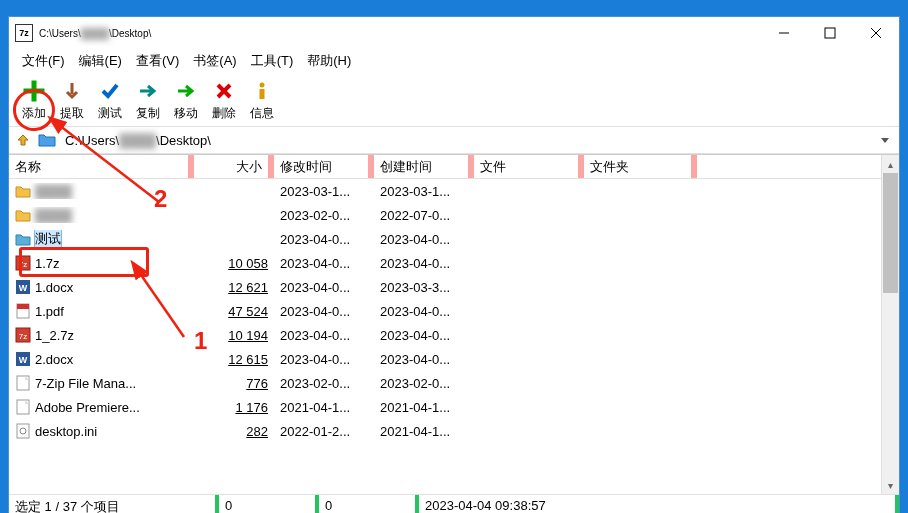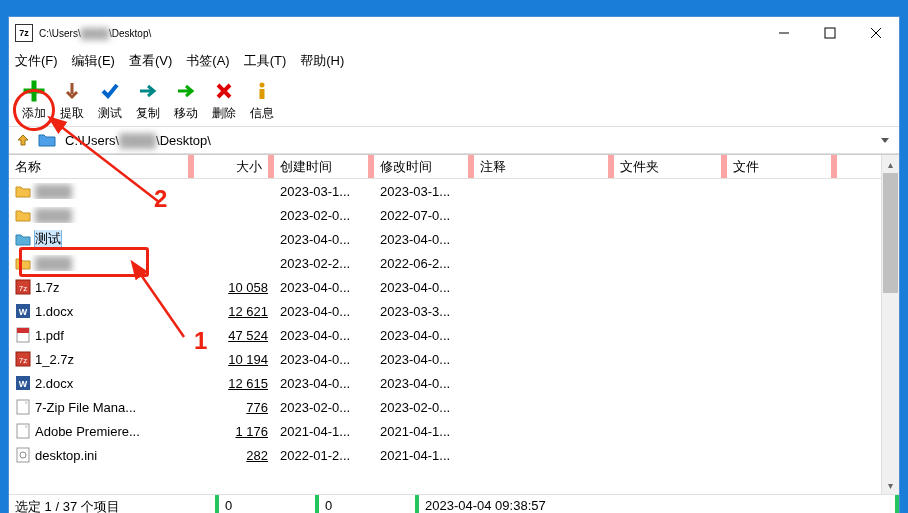--- a/index.html
+++ b/index.html
@@ -3,21 +3,21 @@
 <meta charset="utf-8">
 <style>
   * { box-sizing: border-box; margin: 0; padding: 0; font-family: "Segoe UI", "Microsoft YaHei", sans-serif; }
   body { background: #1a7dd8; width: 908px; height: 513px; overflow: hidden; position: relative; }
   .window { position: absolute; left: 8px; top: 3px; width: 892px; height: 503px; background: #fff; border: 1px solid #4a8fd8; display: flex; flex-direction: column; margin-top: 13px; }
   .titlebar { height: 32px; display: flex; align-items: center; padding-left: 6px; background: #fff; }
   .app-icon { width: 18px; height: 18px; border: 1px solid #333; font-size: 9px; font-weight: bold; display: flex; align-items: center; justify-content: center; margin-right: 6px; }
   .title-text { font-size: 10px; flex: 1; }
   .win-controls { display: flex; height: 100%; }
   .win-btn { width: 46px; display: flex; align-items: center; justify-content: center; font-size: 14px; cursor: pointer; }
-  .menubar { height: 24px; display: flex; align-items: center; padding: 0 0; font-size: 13px; gap: 2px; }
+  .menubar { height: 24px; display: flex; align-items: center; padding: 0 7px; font-size: 13px; gap: 2px; }
   .menu-item { padding: 2px 6px; cursor: pointer; }
   .toolbar { display: flex; padding: 4px 6px 2px 6px; border-bottom: 1px solid #e0e0e0; gap: 0; text-align: right; }
   .tb-btn { width: 38px; display: flex; flex-direction: column; align-items: center; cursor: pointer; padding: 2px 0; }
   .tb-icon { width: 26px; height: 24px; display: flex; align-items: center; justify-content: center; }
   .tb-label { font-size: 12px; margin-top: 2px; }
   .addressbar { display: flex; align-items: center; padding: 3px 4px; border-bottom: 1px solid #e0e0e0; gap: 4px; }
   .addr-up { width: 20px; height: 20px; display: flex; align-items: center; justify-content: center; cursor: pointer; }
   .addr-folder { width: 20px; height: 18px; display: flex; align-items: center; justify-content: center; }
   .addr-input { flex: 1; border: none; font-size: 13px; padding: 2px 4px; outline: none; }
   .addr-drop { width: 20px; display: flex; align-items: center; justify-content: center; cursor: pointer; }
@@ -164,25 +164,24 @@
           <path d="M2 4 L10 4 L6 9 Z" fill="#555"></path>
         </svg>
       </div>
   </div>
 
   <div class="content">
     <div class="listview">
       <div class="headers">
         <div class="hdr" style="width:185px">名称</div>
         <div class="hdr" style="width:80px;text-align:right">大小</div>
+        <div class="hdr" style="width:100px">修改时间</div>
         <div class="hdr" style="width:100px">创建时间</div>
-        <div class="hdr" style="width:100px">修改时间</div>
-        <div class="hdr" style="width:140px">注释</div>
+        <div class="hdr" style="width:110px">文件</div>
         <div class="hdr" style="width:113px">文件夹</div>
-        <div class="hdr" style="width:110px">文件</div>
       </div>
       <div class="rows" id="rows">
           <div class="row">
             <div class="cell cell-name">
               <span class="file-icon"><svg width="16" height="16">
                   <path d="M1 4 L6 4 L8 6 L15 6 L15 14 L1 14 Z" fill="#f5c048" stroke="#c89020"></path>
                 </svg></span>
               <span class="text blur">████</span>
             </div>
             <div class="cell cell-size"></div>
@@ -203,31 +202,20 @@
           <div class="row selected">
             <div class="cell cell-name">
               <span class="file-icon"><svg width="16" height="16">
                   <path d="M1 4 L6 4 L8 6 L15 6 L15 14 L1 14 Z" fill="#5ab0d8" stroke="#3080b0"></path>
                 </svg></span>
               <span class="text">测试</span>
             </div>
             <div class="cell cell-size"></div>
             <div class="cell cell-mod">2023-04-0...</div>
             <div class="cell cell-create">2023-04-0...</div>
-          </div>
-          <div class="row">
-            <div class="cell cell-name">
-              <span class="file-icon"><svg width="16" height="16">
-                  <path d="M1 4 L6 4 L8 6 L15 6 L15 14 L1 14 Z" fill="#f5c048" stroke="#c89020"></path>
-                </svg></span>
-              <span class="text blur">████</span>
-            </div>
-            <div class="cell cell-size"></div>
-            <div class="cell cell-mod">2023-02-2...</div>
-            <div class="cell cell-create">2022-06-2...</div>
           </div>
           <div class="row">
             <div class="cell cell-name">
               <span class="file-icon"><svg width="16" height="16">
                   <rect x="1" y="1" width="14" height="14" fill="#d04030" stroke="#902010"></rect>
                   <text x="8" y="12" font-size="8" fill="#fff" text-anchor="middle">7z</text>
                 </svg></span>
               <span class="text">1.7z</span>
             </div>
             <div class="cell cell-size">10 058</div>

